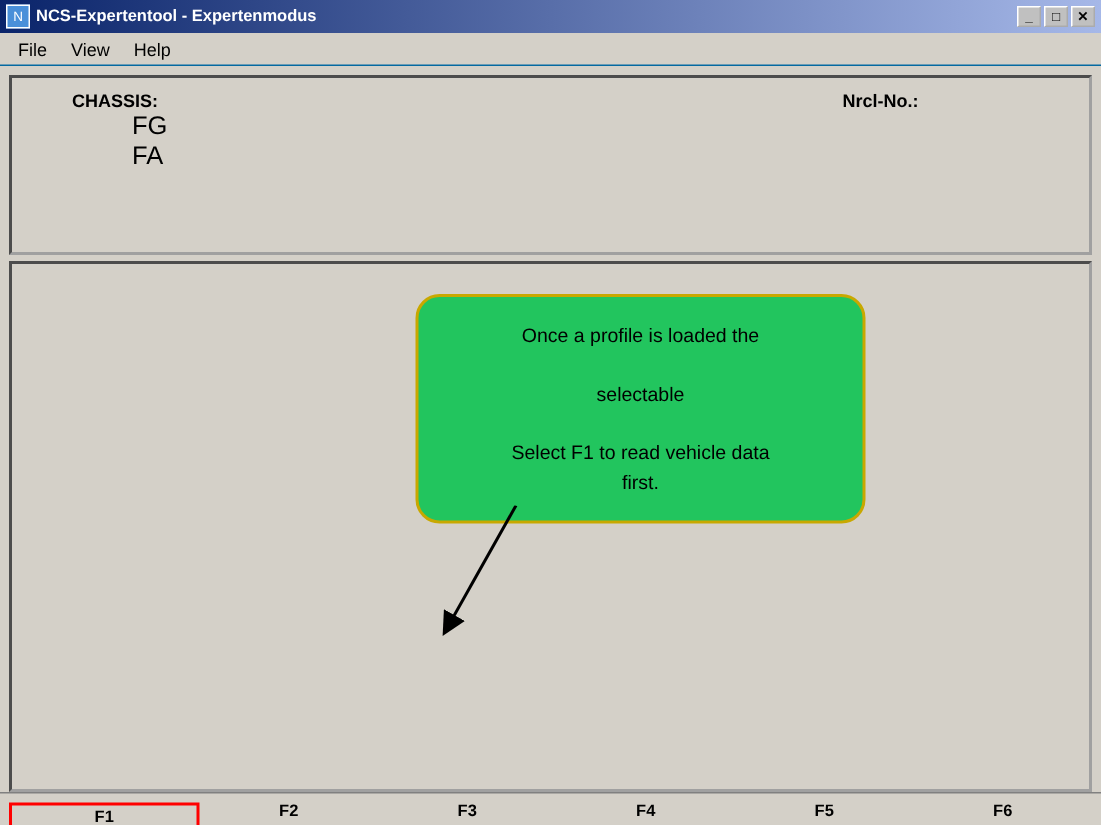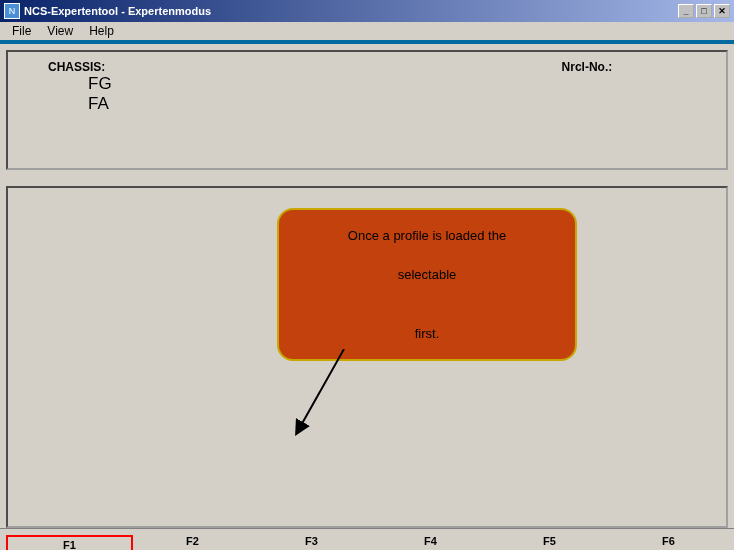--- a/index.html
+++ b/index.html
@@ -61,41 +61,41 @@
       font-weight: bold;
     }
 
     
     .menu-bar {
       background: #d4d0c8;
       height: 22px;
       display: flex;
       align-items: center;
       padding: 0 4px;
-      border-bottom: 4px solid #0369a1;
+      border-bottom: 1px solid #0369a1;
     }
     .menu-item {
       padding: 2px 8px;
       font-size: 12px;
       cursor: pointer;
     }
 
     
     .main-container {
       background: #d4d0c8;
       height: calc(550px - 22px - 22px - 22px);
       display: flex;
       flex-direction: column;
     }
 
     
     .info-panel {
       background: #d4d0c8;
       border: 2px inset #a0a0a0;
-      margin: 6px 6px 12px 6px;
+      margin: 6px 6px 0 6px;
       height: 120px;
       padding: 8px 40px;
       position: relative;
     }
     .info-row {
       display: flex;
       gap: 200px;
     }
     .info-label {
       font-weight: bold;
@@ -114,21 +114,21 @@
       margin: 4px 6px 0 6px;
       flex: 1;
       position: relative;
       display: flex;
       align-items: center;
       justify-content: center;
     }
 
     
     .tooltip-bubble {
-      background: #c2410c;
+      background: #22c55e;
       border: 2px solid #c8a800;
       border-radius: 16px;
       padding: 16px 32px;
       width: 300px;
       text-align: center;
       font-size: 13px;
       line-height: 1.5;
       position: absolute;
       top: 20px;
       left: 50%;
@@ -213,21 +213,21 @@
     </div>
   </div>
 
   <div class="content-panel">
     <div class="tooltip-bubble">
       <span>
         <span>Once a profile is loaded the</span><br>
         <br>
         <span>selectable</span><br>
         <br>
-        <br>
+        <span>Select F1 to read vehicle data</span><br>
         <span>first.</span>
       </span>
       
       <svg class="arrow-svg" style="position:absolute; bottom:-80px; left:5px; width:120px; height:90px;">
         <line x1="60" y1="0" x2="15" y2="80" stroke="black" stroke-width="2" marker-end="url(#arrow)"></line>
         <defs>
           <marker id="arrow" markerWidth="8" markerHeight="8" refX="4" refY="4" orient="auto">
             <path d="M0,0 L8,4 L0,8 Z" fill="black"></path>
           </marker>
         </defs>

